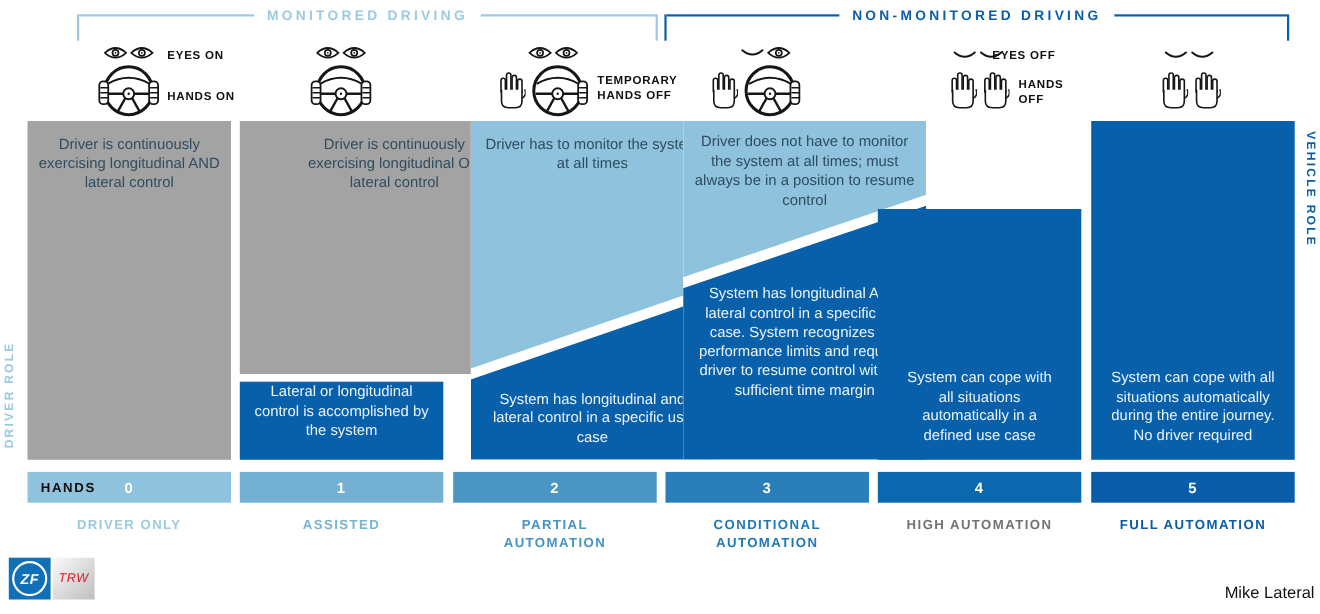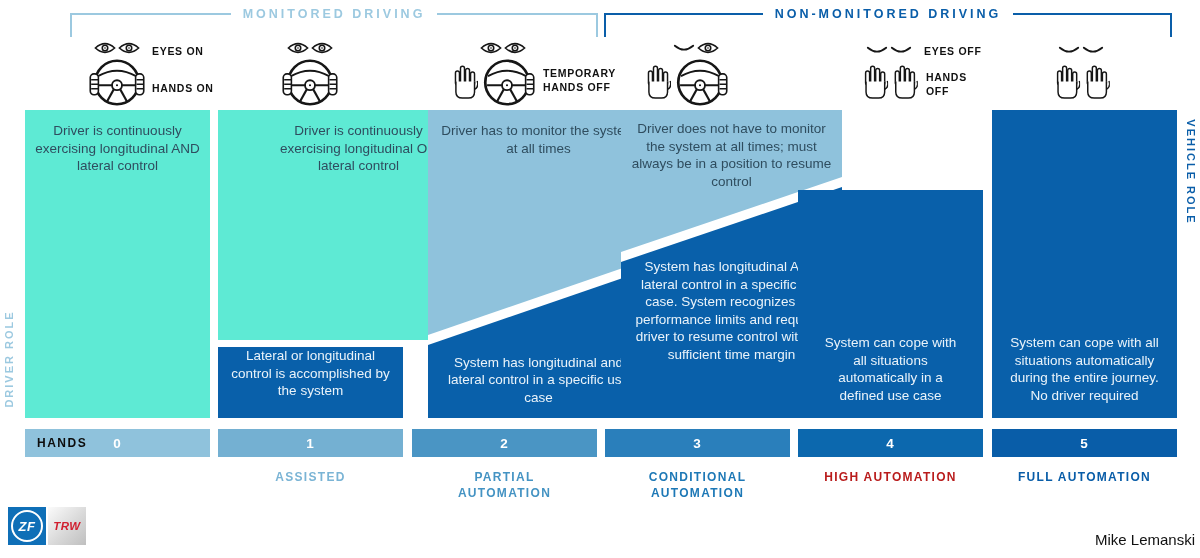--- a/index.html
+++ b/index.html
@@ -20,21 +20,21 @@
   .bracket.non .btext{color:#0a5ea9;}
 
   
   .icon{position:absolute;}
   .icon-label{position:absolute;font-size:10.5px;font-weight:bold;letter-spacing:0.7px;
               color:#111;line-height:14px;white-space:nowrap;}
   .icon-label.wrap{white-space:normal;}
 
   
   .box{position:absolute;width:185px;}
-  .light{background:#5eead4;}
+  .light{background:#a3a3a3;}
   .dark{background:#0960aa;}
   .box-text{font-size:13.5px;line-height:17.5px;text-align:center;}
   .dark-text{color:#2f4d5f;}
   .light-text{color:#eaf3fa;}
 
   .c0-main{left:25px;top:110px;height:308px;}
   .c1-top {left:218px;top:110px;height:230px;padding-left:48px;}
   .c1-bot {left:218px;top:347px;height:71px;display:flex;justify-content:center;}
   .c4-top {left:798px;top:110px;height:71px;}
   .c4-bot {left:798px;top:190px;height:228px;display:flex;align-items:flex-end;justify-content:center;}
@@ -75,21 +75,21 @@
   .vlabel.right{left:1125px;top:165px;transform:rotate(90deg);color:#0a5ea9;}
 
   
   .logo{position:absolute;top:507px;width:38px;height:38px;}
   .logo.zf{left:8px;background:#0f6fb7;display:flex;align-items:center;justify-content:center;}
   .zf-ring{width:28px;height:28px;border:2.5px solid #fff;border-radius:50%;display:flex;
            align-items:center;justify-content:center;color:#fff;font-weight:bold;
            font-style:italic;font-size:13px;letter-spacing:0.5px;}
   .logo.trw{left:48px;background:linear-gradient(135deg,#fbfbfb 0%,#d9d9d9 55%,#bfbfbf 100%);
             display:flex;align-items:center;justify-content:center;color:#d11f2f;
-            font-weight:bold;font-style:italic;font-size:11.5px;letter-spacing:0.5px;}
+            font-weight:normal;font-style:italic;font-size:11.5px;letter-spacing:0.5px;}
   .credit{position:absolute;left:1040px;top:531px;width:155px;text-align:right;
           font-size:15px;color:#111;}
   svg{display:block;}
 </style>
 </head>
 <body>
 
 <svg width="0" height="0" style="position:absolute" aria-hidden="true">
   <defs>
     <symbol id="sym-eye-open" viewBox="0 0 24 14">
@@ -188,21 +188,21 @@
       <use href="#sym-grip" x="51" y="17" width="12" height="26"></use>
   </svg>
   <svg class="icon" style="left:645px;top:63px" width="26" height="37" viewBox="0 0 30 42">
     <use href="#sym-hand"></use>
   </svg>
 
   <svg class="icon" style="left:866px;top:43px" width="46" height="14">
     <use href="#sym-eye-closed" x="0" y="0" width="22" height="14"></use>
       <use href="#sym-eye-closed" x="24" y="0" width="22" height="14"></use>
   </svg>
-  <div class="icon-label" style="left:924px;top:44px">EYES OFF</div>
+  <div class="icon-label" style="left:902px;top:44px">EYES OFF</div>
   <svg class="icon" style="left:862px;top:62px" width="56" height="39" viewBox="0 0 60 42">
     <use href="#sym-hand" x="0" y="0" width="28" height="42"></use>
     <use href="#sym-hand" x="32" y="0" width="28" height="42"></use>
   </svg>
   <div class="icon-label wrap" style="left:926px;top:70px;width:50px">HANDS OFF</div>
 
   <svg class="icon" style="left:1058px;top:43px" width="46" height="14">
     <use href="#sym-eye-closed" x="0" y="0" width="22" height="14"></use>
       <use href="#sym-eye-closed" x="24" y="0" width="22" height="14"></use>
   </svg>
@@ -257,40 +257,43 @@
   <div class="level-cell" style="left: 605px; background: rgb(42, 127, 187);">
     <div class="level-num">3</div>
   </div>
   <div class="level-cell" style="left: 798px; background: rgb(12, 104, 174);">
     <div class="level-num">4</div>
   </div>
   <div class="level-cell" style="left: 992px; background: rgb(9, 93, 168);">
     <div class="level-num">5</div>
   </div>
 
+  <div class="auto-label" style="left: 25px; color: rgb(156, 202, 223);">
+      <div class="inner">DRIVER ONLY</div>
+    </div>
   <div class="auto-label" style="left: 218px; color: rgb(122, 180, 213);">
       <div class="inner">ASSISTED</div>
     </div>
   <div class="auto-label" style="left: 412px; color: rgb(68, 147, 195);">
       <div class="inner">PARTIAL AUTOMATION</div>
     </div>
   <div class="auto-label" style="left: 605px; color: rgb(29, 120, 182);">
       <div class="inner">CONDITIONAL AUTOMATION</div>
     </div>
-  <div class="auto-label" style="left: 798px; color: #b91c1c;">
+  <div class="auto-label" style="left: 798px; color: #737373;">
       <div class="inner">HIGH AUTOMATION</div>
     </div>
   <div class="auto-label" style="left: 992px; color: rgb(9, 93, 168);">
       <div class="inner">FULL AUTOMATION</div>
     </div>
 
   <div class="vlabel left">DRIVER ROLE</div>
   <div class="vlabel right">VEHICLE ROLE</div>
 
   <div class="logo zf">
     <div class="zf-ring">ZF</div>
   </div>
   <div class="logo trw">
     <span>TRW</span>
   </div>
-  <div class="credit">Mike Lemanski</div>
+  <div class="credit">Mike Lateral</div>
 
 </div>
 
 </body></html>

